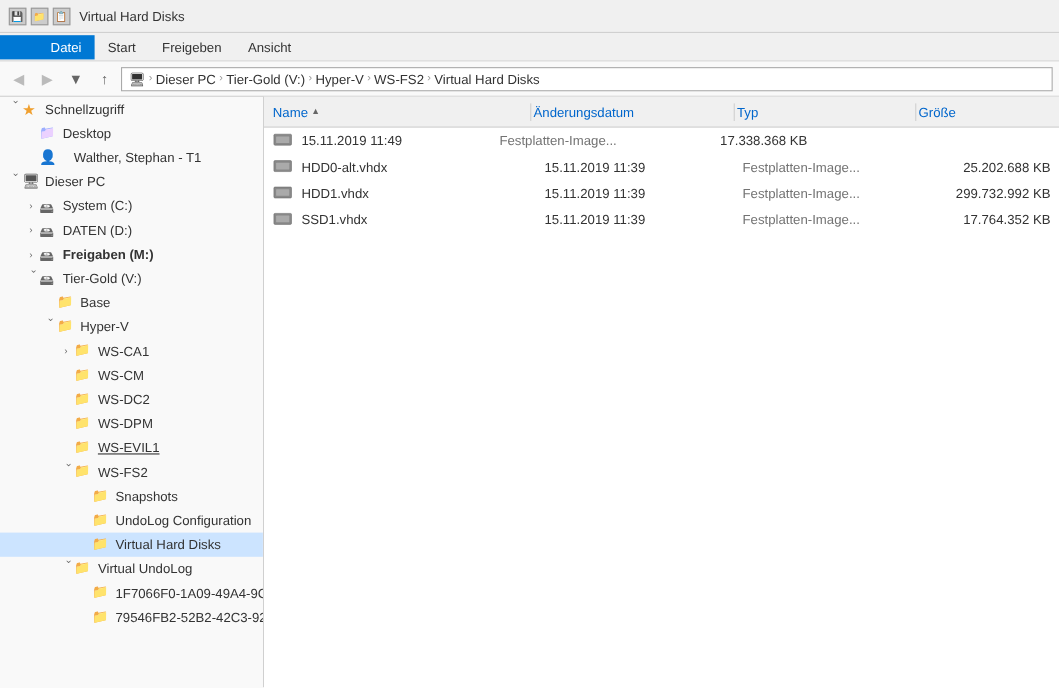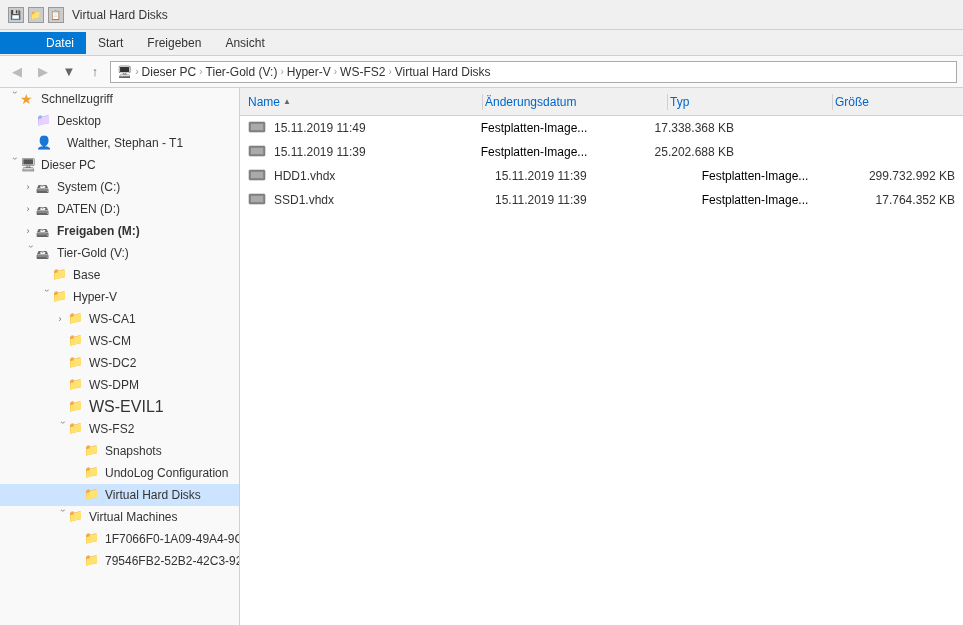--- a/index.html
+++ b/index.html
@@ -132,21 +132,21 @@
       display: flex;
       align-items: center;
       height: 24px;
       padding: 0 8px;
       cursor: pointer;
       border-bottom: 1px solid transparent;
     }
     .file-icon { width: 20px; margin-right: 6px; font-size: 14px; color: #666; flex-shrink: 0; }
     .file-name { flex: 1; min-width: 200px; color: #333; font-size: 12px; }
     .file-date { width: 180px; color: #333; font-size: 12px; }
-    .file-type { width: 160px; color: #000000; font-size: 12px; overflow: hidden; text-overflow: ellipsis; text-align: center; }
+    .file-type { width: 160px; color: #737373; font-size: 12px; overflow: hidden; text-overflow: ellipsis; }
     .file-size { width: 120px; color: #333; font-size: 12px; text-align: right; }
 
     
     ::-webkit-scrollbar { width: 12px; }
     ::-webkit-scrollbar-track { background: #f0f0f0; }
     ::-webkit-scrollbar-thumb { background: #c0c0c0; border-radius: 2px; }
 
     .sort-arrow { font-size: 8px; color: #666; }
     .col-divider { width: 1px; height: 16px; background: #d0d0d0; margin: 0 2px; }
   </style>
@@ -259,21 +259,21 @@
           <span style="font-size: 12px;">WS-DC2</span>
         </div>
         <div class="tree-item" style="padding-left: 52px;">
           <span class="tree-toggle"></span>
           <span class="tree-icon" style="color: rgb(232, 184, 75);">📁</span>
           <span style="font-size: 12px;">WS-DPM</span>
         </div>
         <div class="tree-item" style="padding-left: 52px;">
           <span class="tree-toggle"></span>
           <span class="tree-icon" style="color: rgb(232, 184, 75);">📁</span>
-          <span style="font-size: 16px;">WS-EVIL1</span>
+          <span style="font-size: 12px; text-decoration: underline;">WS-EVIL1</span>
         </div>
         <div class="tree-item" style="padding-left: 52px;">
           <span class="tree-toggle" style="transform: rotate(90deg); display: inline-block;">›</span>
           <span class="tree-icon" style="color: rgb(232, 184, 75);">📁</span>
           <span style="font-size: 12px;">WS-FS2</span>
         </div>
         <div class="tree-item" style="padding-left: 68px;">
           <span class="tree-toggle"></span>
           <span class="tree-icon" style="color: rgb(232, 184, 75);">📁</span>
           <span style="font-size: 12px;">Snapshots</span>
@@ -284,21 +284,21 @@
           <span style="font-size: 12px;">UndoLog Configuration</span>
         </div>
         <div class="tree-item selected" style="padding-left: 68px;">
           <span class="tree-toggle"></span>
           <span class="tree-icon" style="color: rgb(232, 184, 75);">📁</span>
           <span style="font-size: 12px;">Virtual Hard Disks</span>
         </div>
         <div class="tree-item" style="padding-left: 52px;">
           <span class="tree-toggle" style="transform: rotate(90deg); display: inline-block;">›</span>
           <span class="tree-icon" style="color: rgb(232, 184, 75);">📁</span>
-          <span style="font-size: 12px;">Virtual Machines</span>
+          <span style="font-size: 12px;">Virtual UndoLog</span>
         </div>
         <div class="tree-item" style="padding-left: 68px;">
           <span class="tree-toggle"></span>
           <span class="tree-icon" style="color: rgb(232, 184, 75);">📁</span>
           <span style="font-size: 12px;">1F7066F0-1A09-49A4-9C2</span>
         </div>
         <div class="tree-item" style="padding-left: 68px;">
           <span class="tree-toggle"></span>
           <span class="tree-icon" style="color: rgb(232, 184, 75);">📁</span>
           <span style="font-size: 12px;">79546FB2-52B2-42C3-92C</span>
@@ -339,20 +339,21 @@
     <div class="file-type">Festplatten-Image...</div>
     <div class="file-size">17.338.368 KB</div>
   </div>
         <div class="file-row">
     <div class="file-icon">
       <svg width="18" height="14" viewBox="0 0 18 14">
         <rect x="1" y="3" width="16" height="10" rx="1" fill="#888" stroke="#666" stroke-width="0.5"></rect>
         <rect x="3" y="5" width="12" height="6" rx="0.5" fill="#aaa"></rect>
       </svg>
     </div>
+    <div class="file-name">HDD0-alt.vhdx</div>
     <div class="file-date">15.11.2019 11:39</div>
     <div class="file-type">Festplatten-Image...</div>
     <div class="file-size">25.202.688 KB</div>
   </div>
         <div class="file-row">
     <div class="file-icon">
       <svg width="18" height="14" viewBox="0 0 18 14">
         <rect x="1" y="3" width="16" height="10" rx="1" fill="#888" stroke="#666" stroke-width="0.5"></rect>
         <rect x="3" y="5" width="12" height="6" rx="0.5" fill="#aaa"></rect>
       </svg>

